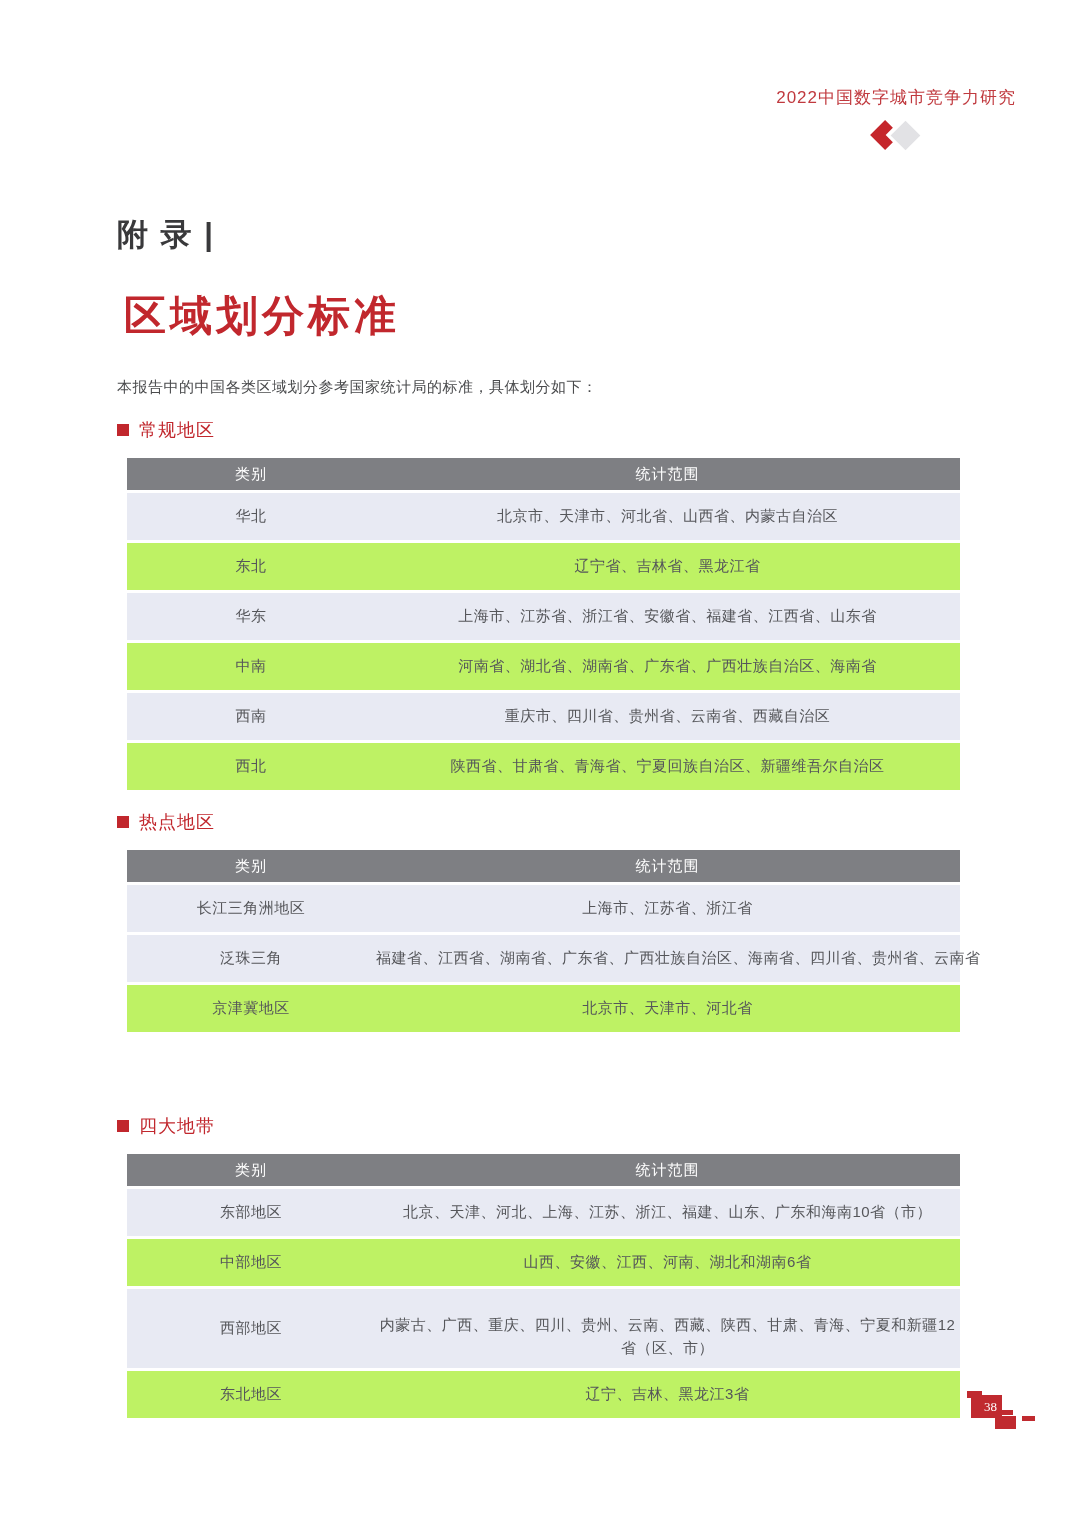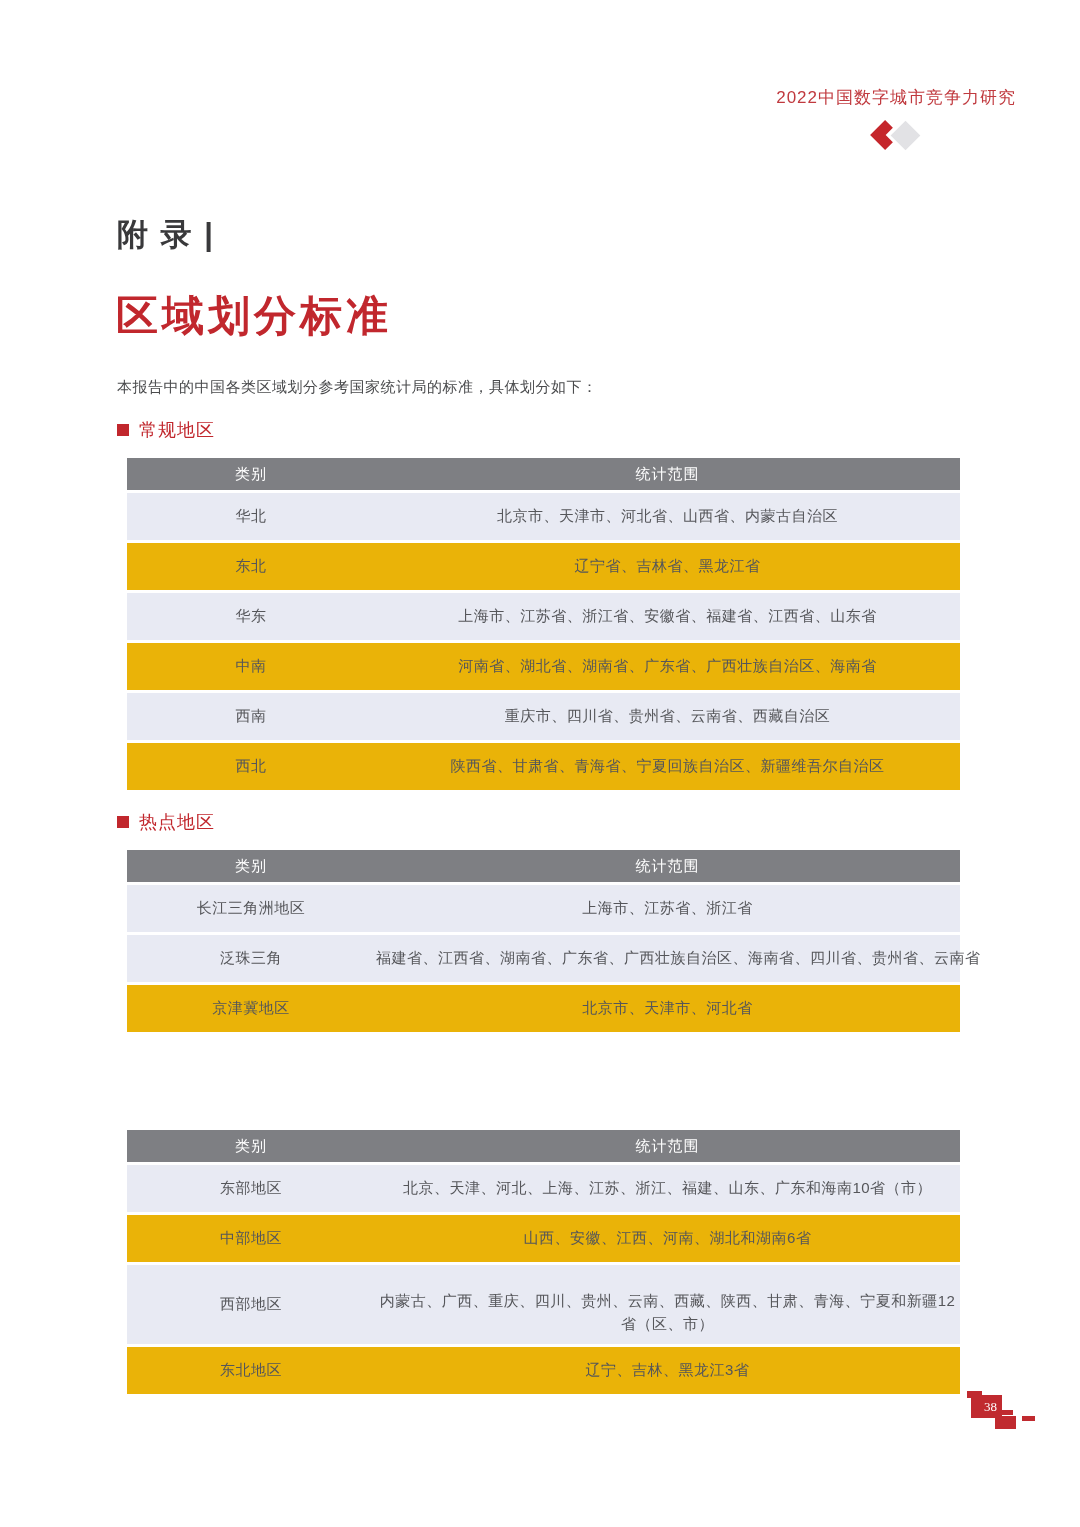--- a/index.html
+++ b/index.html
@@ -29,21 +29,21 @@
     position:absolute;left:25px;top:6px;width:21px;height:21px;
     background:#e2e2e5;transform:rotate(45deg);
   }
 
   
   .appendix{
     position:absolute;left:117px;top:214px;
     font-size:31px;font-weight:bold;color:#39393b;letter-spacing:2px;
   }
   .page-title{
-    position:absolute;left:116px;top:288px;
+    position:absolute;left:124px;top:288px;
     font-family:"DejaVu Serif","Liberation Serif",serif;
     font-size:42px;font-weight:bold;color:#c1272d;letter-spacing:4px;
   }
   .intro{
     position:absolute;left:117px;top:378px;
     font-size:15px;color:#4a4b4d;letter-spacing:.5px;
   }
 
   
   .section{position:absolute;left:117px;width:846px;}
@@ -61,21 +61,21 @@
   table.region col.c1{width:248px;}
   table.region th{
     background:#7e7f83;color:#ffffff;font-weight:normal;
     font-size:15px;height:30px;text-align:center;letter-spacing:1px;
   }
   table.region td{
     height:45px;text-align:center;vertical-align:middle;
     font-size:15px;color:#55565a;letter-spacing:.5px;
   }
   table.region tr.r-odd td{background:#e8eaf3;}
-  table.region tr.r-even td{background:#eab308;}
+  table.region tr.r-even td{background:#bef264;}
   td.scope span{white-space:nowrap;margin-top:16px;}
   td.scope span.wrap{white-space:normal;line-height:1.55;display:inline-block;padding:7px 0;}
 
   
   .pagenum-cluster{position:absolute;left:964px;top:1389px;width:70px;height:46px;}
   .pagenum-cluster .sq{position:absolute;background:#c02a2f;padding-left:8px;}
   .sq-a{left:3px;top:2px;width:7px;height:7px;}
   .sq-big{
     left:7px;top:6px;width:23px;height:23px;
     color:#fff;font-family:"Liberation Serif","DejaVu Serif",serif;
@@ -170,20 +170,24 @@
       </tr>
       <tr class="r-even">
         <td>京津冀地区</td>
         <td class="scope"><span>北京市、天津市、河北省</span></td>
       </tr>
     </tbody>
       </table>
   </div>
 
   <div class="section sec-3">
+    <div class="sec-head">
+      <span class="bullet"></span>
+      <span class="sec-title">四大地带</span>
+    </div>
     <table class="region">
       <colgroup>
           <col class="c1">
           <col>
         </colgroup>
       <tbody>
           <tr>
         <th>类别</th>
         <th>统计范围</th>
       </tr>

